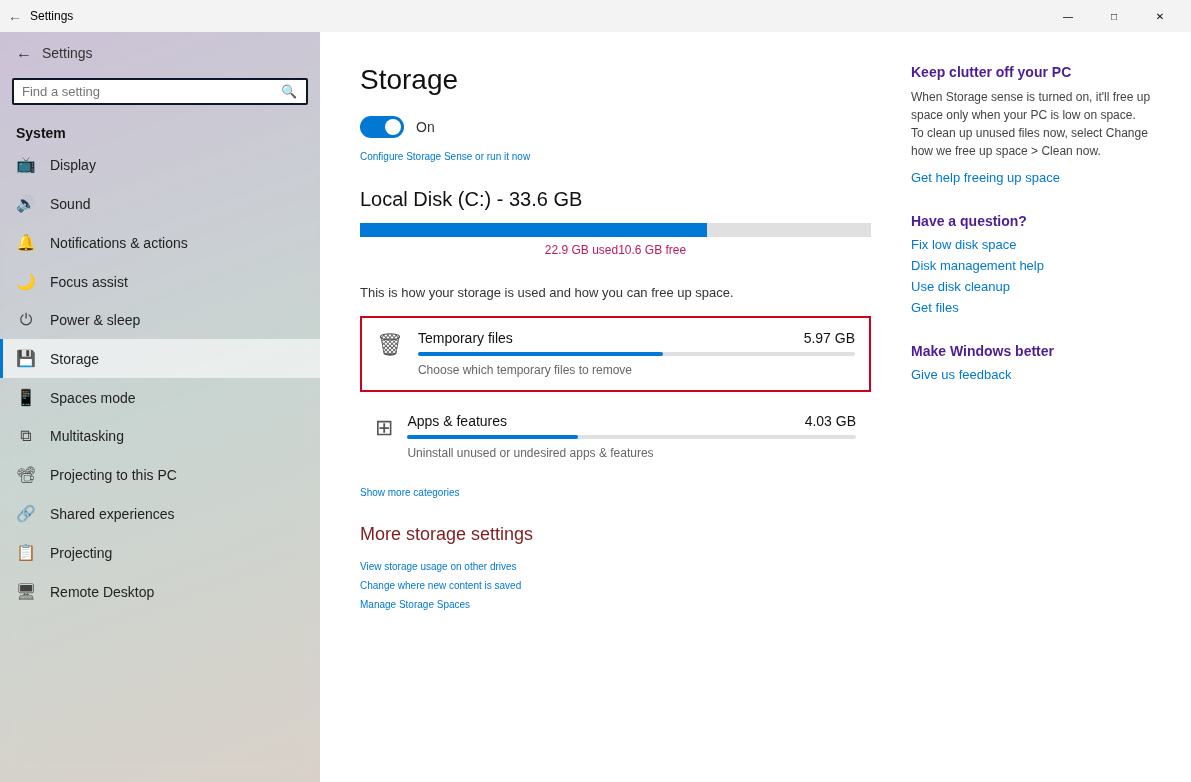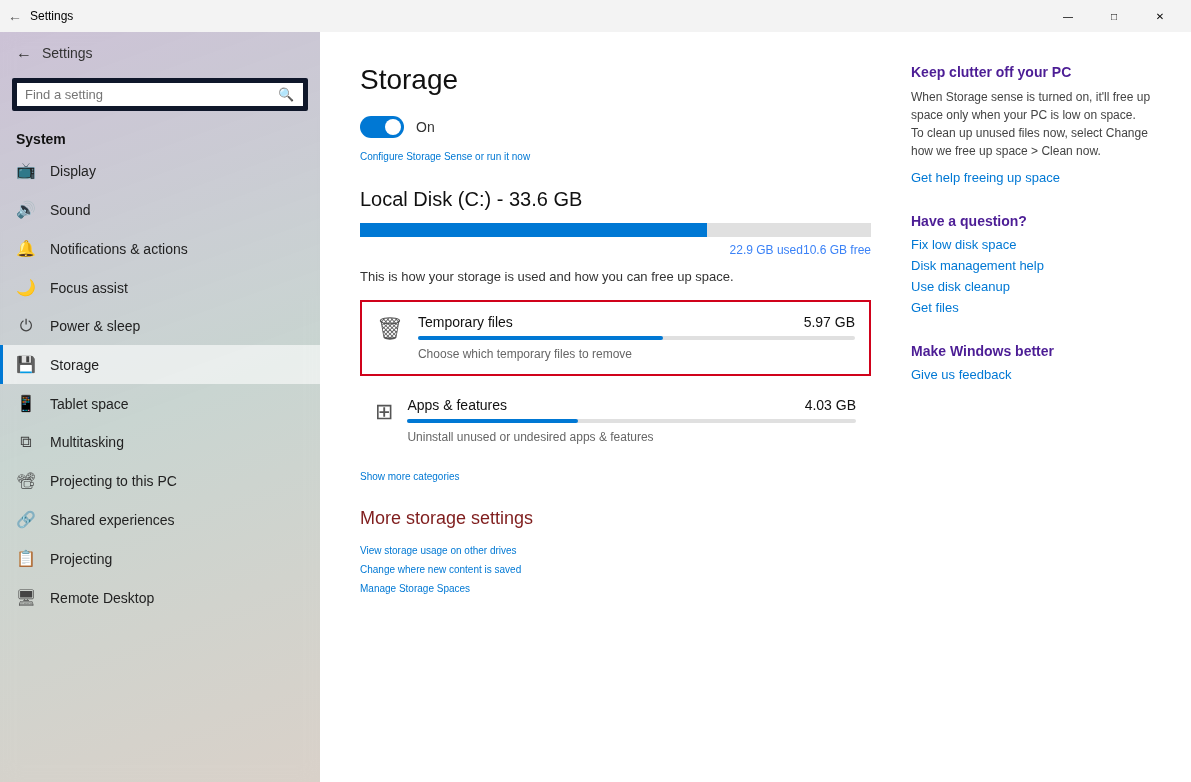--- a/index.html
+++ b/index.html
@@ -31,21 +31,21 @@
       content: ''; position: absolute; inset: 0;
       background: linear-gradient(160deg, rgba(180,160,200,0.5) 0%, rgba(160,190,180,0.4) 50%, rgba(200,180,160,0.4) 100%);
       z-index: -1;
     }
     .sidebar-back {
       display: flex; align-items: center; gap: 10px; padding: 12px 16px;
       cursor: pointer; color: #333;
     }
     .sidebar-search {
       margin: 4px 12px 12px; display: flex; align-items: center;
-      background: white; border: 5px solid #0f172a; border-radius: 2px; padding: 4px 8px;
+      background: white; border: 2px solid #0f172a; border-radius: 2px; padding: 4px 8px;
     }
     .sidebar-search input {
       border: none; outline: none; font-size: 13px; flex: 1; background: transparent;
       color: #333;
     }
     .sidebar-search-icon { color: #555; font-size: 13px; }
     .sidebar-section-title {
       font-size: 14px; font-weight: 600; color: #111; padding: 8px 16px 4px;
     }
     .nav-item {
@@ -80,21 +80,21 @@
     }
     .toggle-label { font-size: 14px; color: #333; }
     .link { color: #0078d4; font-size: 10px; cursor: pointer; text-decoration: none; }
 
     .section-divider { margin: 24px 0 16px; }
     .disk-title { font-size: 20px; font-weight: 400; color: #111; margin-bottom: 12px; }
 
     .disk-bar-container { margin-bottom: 6px; }
     .disk-bar-bg { height: 14px; background: #e0e0e0; border-radius: 0; display: flex; overflow: hidden; }
     .disk-bar-used { background: #0078d4; flex-shrink: 0; }
-    .disk-labels { display: flex; justify-content: flex-end; font-size: 12px; color: #3b82f6; margin-bottom: 12px; }
+    .disk-labels { display: flex; justify-content: center; font-size: 12px; color: #be185d; margin-bottom: 28px; }
 
     .storage-info { font-size: 13px; color: #333; margin-bottom: 16px; }
 
     .storage-item {
       display: flex; align-items: flex-start; gap: 14px; padding: 12px 14px;
       margin-bottom: 8px; cursor: pointer;
     }
     .storage-item.highlighted { border: 2px solid #d0021b; }
     .storage-item:not(.highlighted) { border: 1px solid transparent; }
 
@@ -164,21 +164,21 @@
     <div class="nav-item">
       <span class="nav-icon">⏻</span>
       <span>Power &amp; sleep</span>
     </div>
     <div class="nav-item active">
       <span class="nav-icon">💾</span>
       <span>Storage</span>
     </div>
     <div class="nav-item">
       <span class="nav-icon">📱</span>
-      <span>Tablet space</span>
+      <span>Spaces mode</span>
     </div>
     <div class="nav-item">
       <span class="nav-icon">⧉</span>
       <span>Multitasking</span>
     </div>
     <div class="nav-item">
       <span class="nav-icon">📽</span>
       <span>Projecting to this PC</span>
     </div>
     <div class="nav-item">

